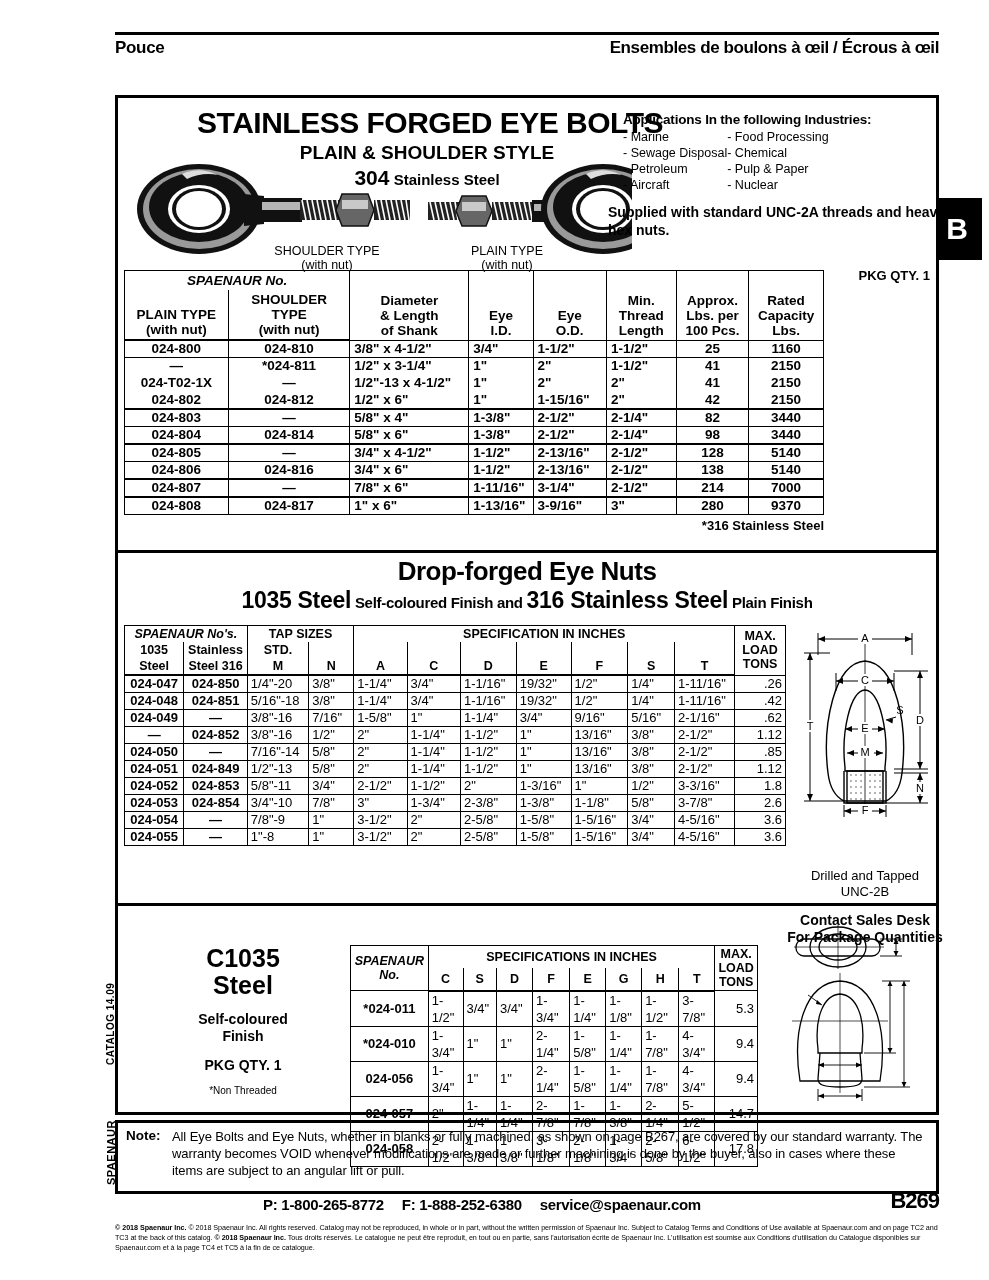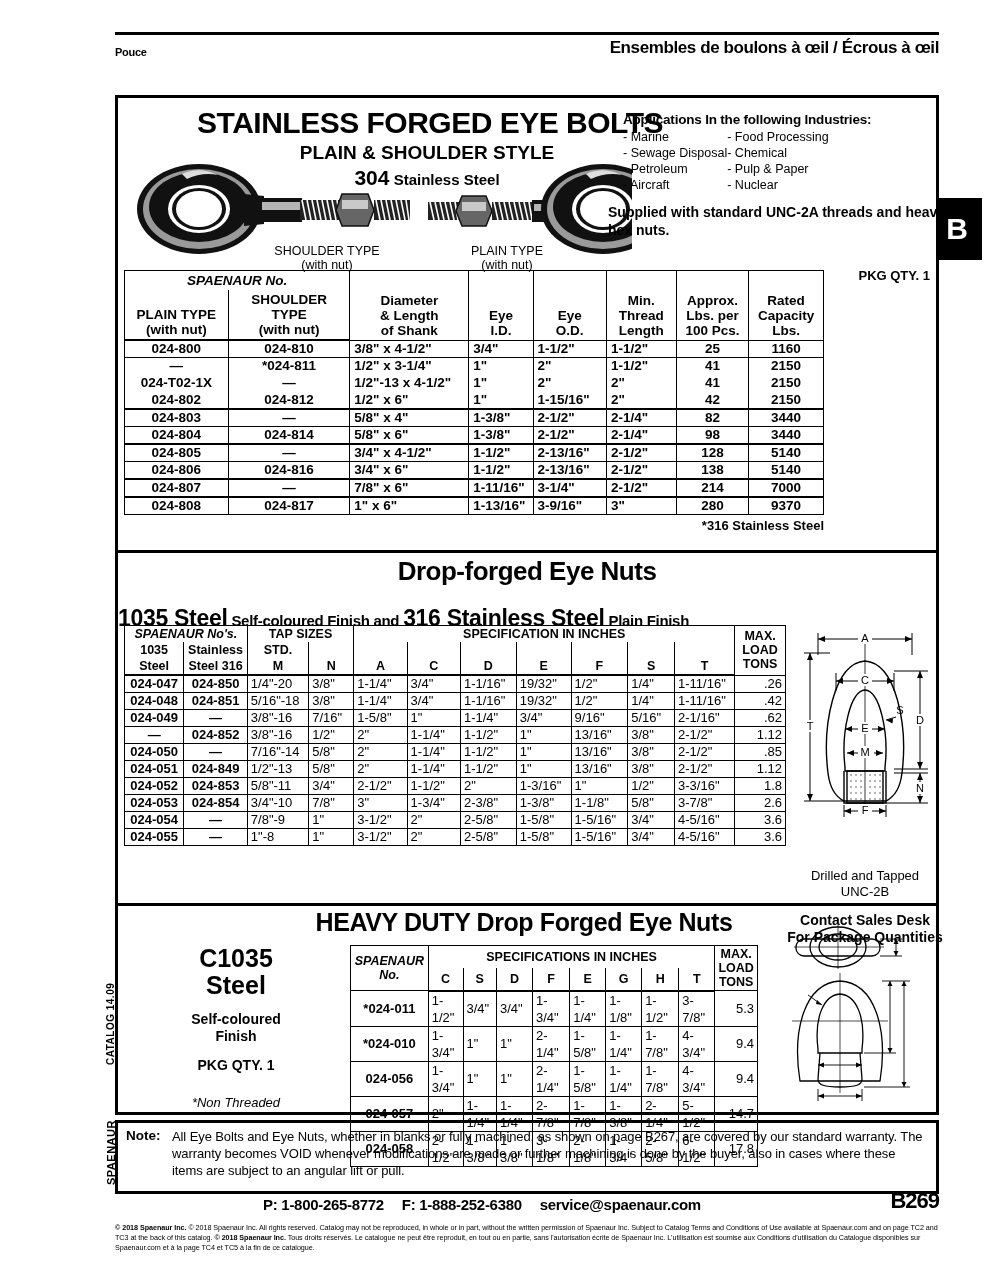--- a/index.html
+++ b/index.html
@@ -13,21 +13,21 @@
     overflow: hidden;
   }
 
   
   #header { position:absolute; left:115px; top:28px; width:824px; }
   .hdr-row { display:flex; justify-content:space-between; align-items:flex-end; }
   .hdr-left { font-size:14px; font-weight:bold; font-stretch:condensed; letter-spacing:-0.3px; }
   .hdr-right { font-size:21px; font-weight:bold; letter-spacing:-0.6px; }
   .hdr-rule { border-bottom:3px solid #000; margin:4px 0 3px 0; }
   .hdr-row2 .hdr-right { font-size:17px; font-weight:bold; letter-spacing:-0.4px; }
-  .hdr-row2 .hdr-left { font-size:11px; }
+  .hdr-row2 .hdr-left { font-size:17px; }
 
   
   #page-tab {
     position:absolute; left:932px; top:198px; width:50px; height:62px;
     background:#000; color:#fff; font-size:30px; font-weight:bold;
     display:flex; align-items:center; justify-content:center;
   }
 
   
   .vtext {
@@ -75,44 +75,44 @@
   #t1 tr.nb td { border-top:none; border-bottom:none; }
   #t1 thead tr:last-child th { border-bottom:2px solid #000; }
   #t1-note { text-align:right; font-size:13px; font-weight:bold; margin-top:3px; width:700px; }
 
   
   .sec-div { position:absolute; left:0; width:100%; border-top:3px solid #000; }
 
   
   #sec2 { position:absolute; left:0; top:452px; width:100%; height:450px; }
   #sec2-title { text-align:center; font-size:26px; font-weight:bold; margin-top:6px; letter-spacing:-0.5px; }
-  #sec2-sub { font-size:15px; font-weight:bold; margin-top:18px; letter-spacing:-0.3px; }
+  #sec2-sub { text-align:center; font-size:15px; font-weight:bold; margin-top:0; letter-spacing:-0.3px; }
   #sec2-sub .big { font-size:23px; }
 
   #t2wrap { position:absolute; left:6px; top:75px; width:662px; }
   #t2 th { font-weight:bold; font-size:12.5px; line-height:14px; padding:1px 2px; text-align:center; vertical-align:middle;}
   #t2 td { font-size:13px; height:17px; line-height:15px; padding:0 3px; }
   #t2 td.sp { font-weight:bold; text-align:center; }
   #t2 td.v { text-align:left; }
   #t2 td.r { text-align:right; }
   #t2 .ital { font-style:italic; }
   #t2 thead tr:last-child th { border-bottom:2px solid #000; }
 
   #nut-dia { position:absolute; left:676px; top:75px; width:142px; height:290px; }
   #nut-cap1 { position:absolute; left:672px; top:318px; width:150px; text-align:center; font-size:13px; line-height:16px; }
   #nut-cap2 { position:absolute; left:668px; top:362px; width:158px; text-align:center; font-size:14px; font-weight:bold; line-height:17px; }
 
   
   #sec3 { position:absolute; left:0; top:805px; width:100%; height:215px; }
   #sec3-title { text-align:center; font-size:25px; font-weight:bold; margin-top:5px; letter-spacing:-0.4px; padding-right:6px;}
-  #hd-left { position:absolute; left:8px; top:42px; width:220px; text-align:center; }
+  #hd-left { position:absolute; left:15px; top:42px; width:220px; text-align:center; }
   #hd-brand { font-size:25px; font-weight:bold; line-height:27px; }
   #hd-fin { font-size:14px; font-weight:bold; line-height:17px; margin-top:12px; }
   #hd-pkg { font-size:14px; font-weight:bold; margin-top:12px; }
-  #hd-star { font-size:13px; margin-top:22px;font-style:italic; }
+  #hd-star { font-size:10px; margin-top:12px; }
 
   #t3wrap { position:absolute; left:232px; top:42px; width:408px; }
   #t3 th { font-weight:bold; font-size:12.5px; line-height:14px; padding:1px 2px; text-align:center; vertical-align:middle; }
   #t3 td { font-size:13px; height:19px; line-height:17px; padding:0 3px; }
   #t3 td.sp { font-weight:bold; text-align:center; }
   #t3 td.v { text-align:left; }
   #t3 td.r { text-align:right; }
   #t3 .ital { font-style:italic; }
   #t3 thead tr:last-child th { border-bottom:2px solid #000; }
   #hd-dia { position:absolute; left:660px; top:18px; width:160px; height:185px; }
@@ -760,21 +760,20 @@
     </div>
     <div id="nut-cap2">
       <div>Contact Sales Desk</div>
       <div>For Package Quantities</div>
     </div>
   </div>
 
   <div class="sec-div" style="top:805px;"></div>
 
   <div id="sec3">
-    <div id="sec3-title">HEAVY DUTY Drop Forged Eye Nuts</div>
 
     <div id="hd-left">
       <div id="hd-brand">
         <div>C1035</div>
         <div>Steel</div>
       </div>
       <div id="hd-fin">
         <div>Self-coloured</div>
         <div>Finish</div>
       </div>

